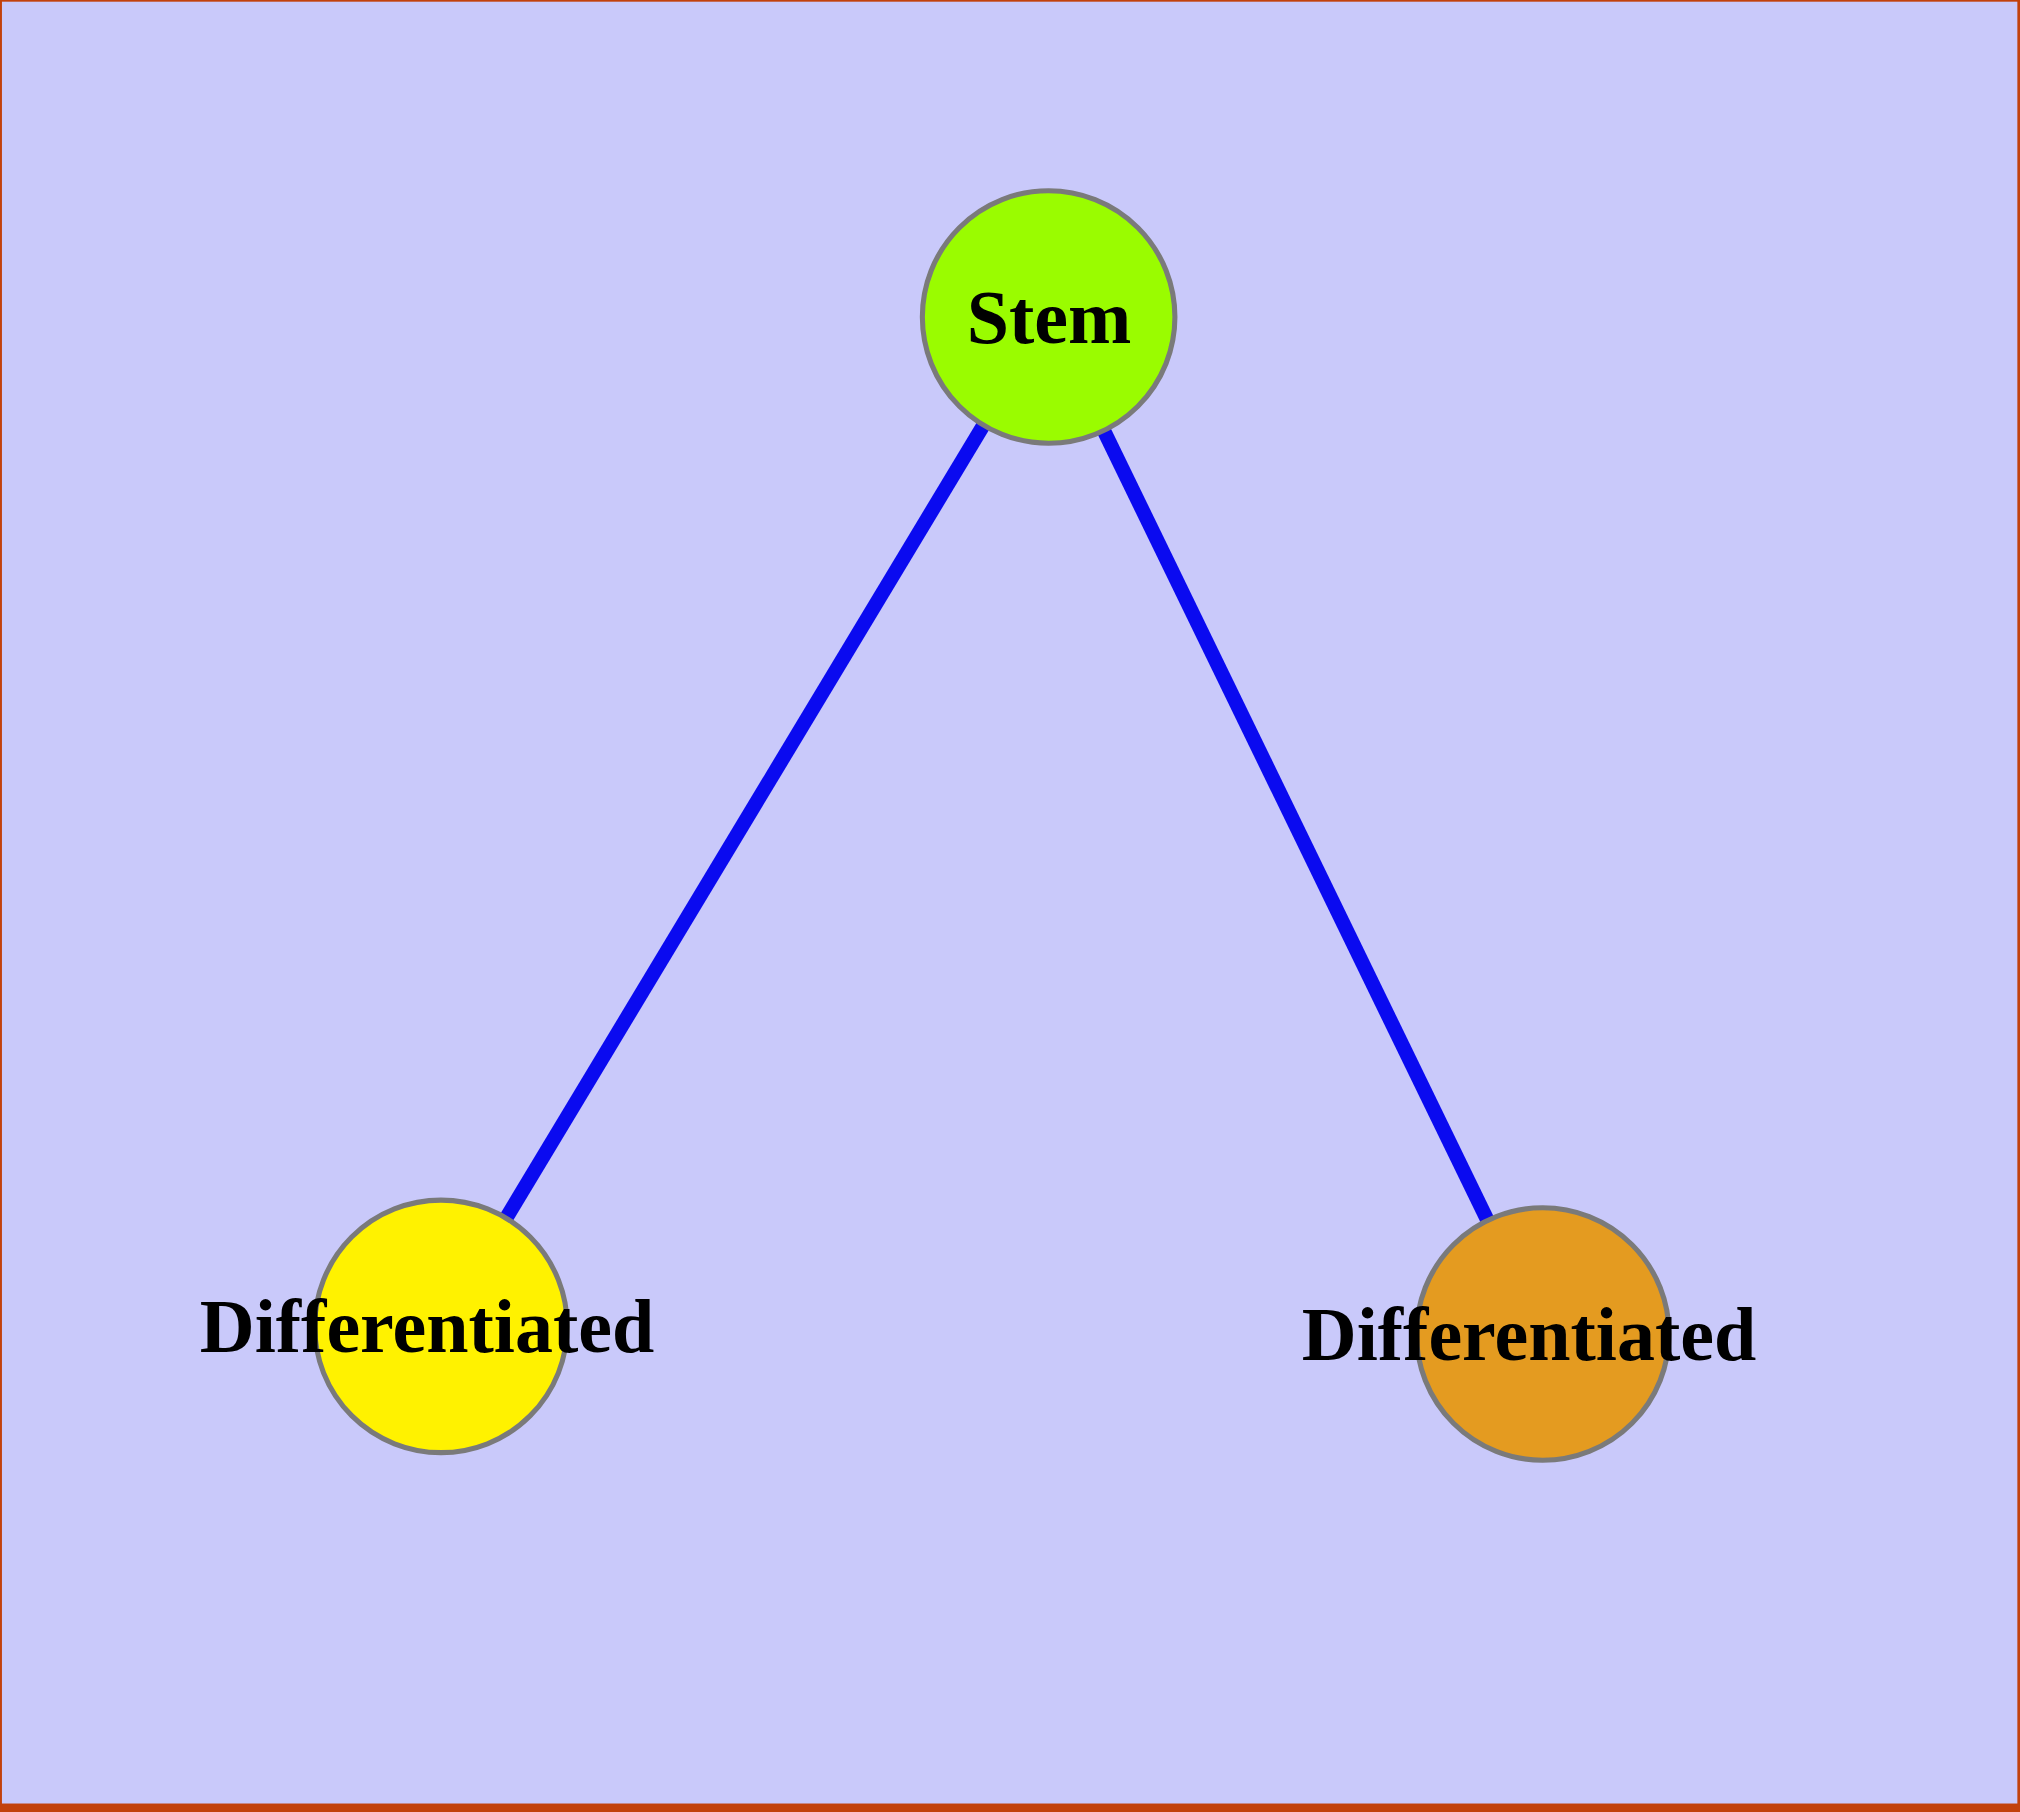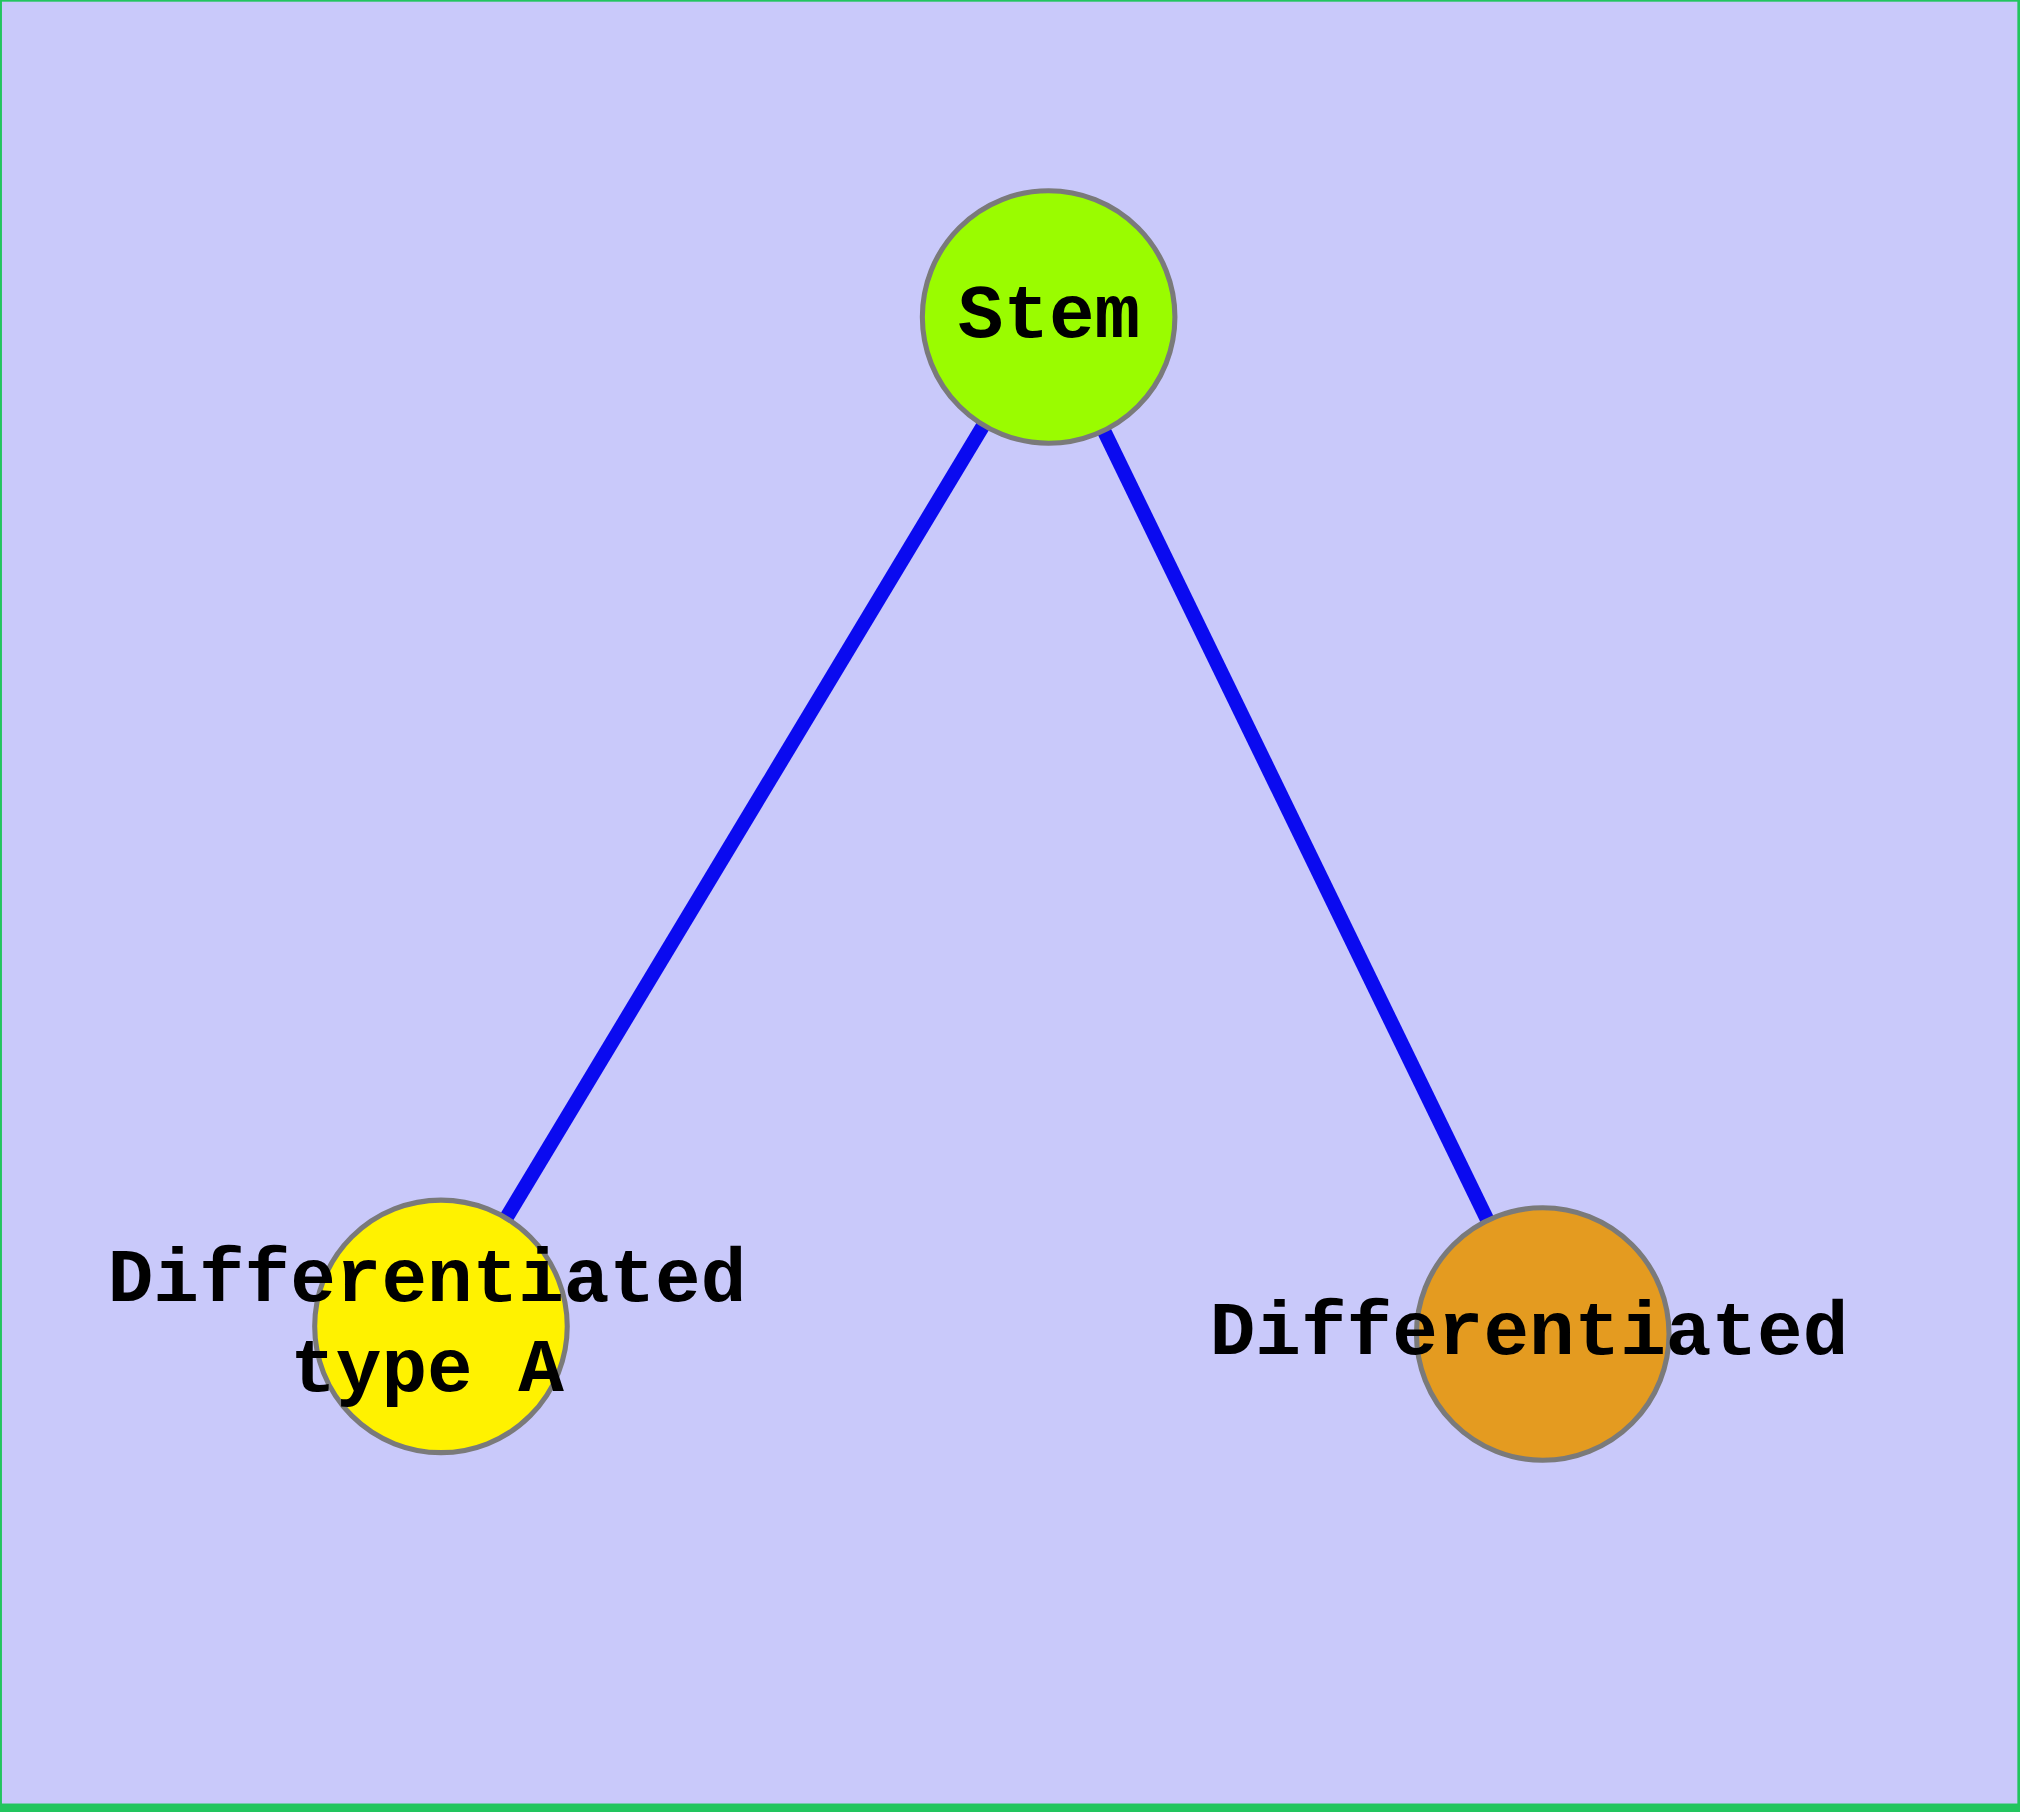--- a/index.html
+++ b/index.html
@@ -4,23 +4,23 @@
 <style>
   html, body {
     margin: 0;
     padding: 0;
     background: #FFFFFF;
   }
   .page {
     position: relative;
     width: 2021px;
     height: 1812px;
-    background: #22c55e;
+    background: #c2410c;
     overflow: hidden;
-    font-family: Liberation Mono, monospace;
+    font-family: Liberation Serif, serif;
   }
   .graph-svg {
     position: absolute;
     left: 0;
     top: 0;
     display: block;
   }
   .edge {
     stroke-width: 17;
     fill: none;
@@ -61,21 +61,20 @@
 
     <circle cx="1820" cy="1574" r="149" class="node" fill="#E49B20"></circle>
   </svg>
 
   <div class="label" style="left:1049px; top:317px;">
     <span>Stem</span>
   </div>
 
   <div class="label" style="left:427px; top:1326px;">
     <span>Differentiated</span>
-    <span>type A</span>
   </div>
 
   <div class="label" style="left:1529px; top:1334px;">
     <span>Differentiated</span>
   </div>
 
 </div>
 
 
 </body></html>

